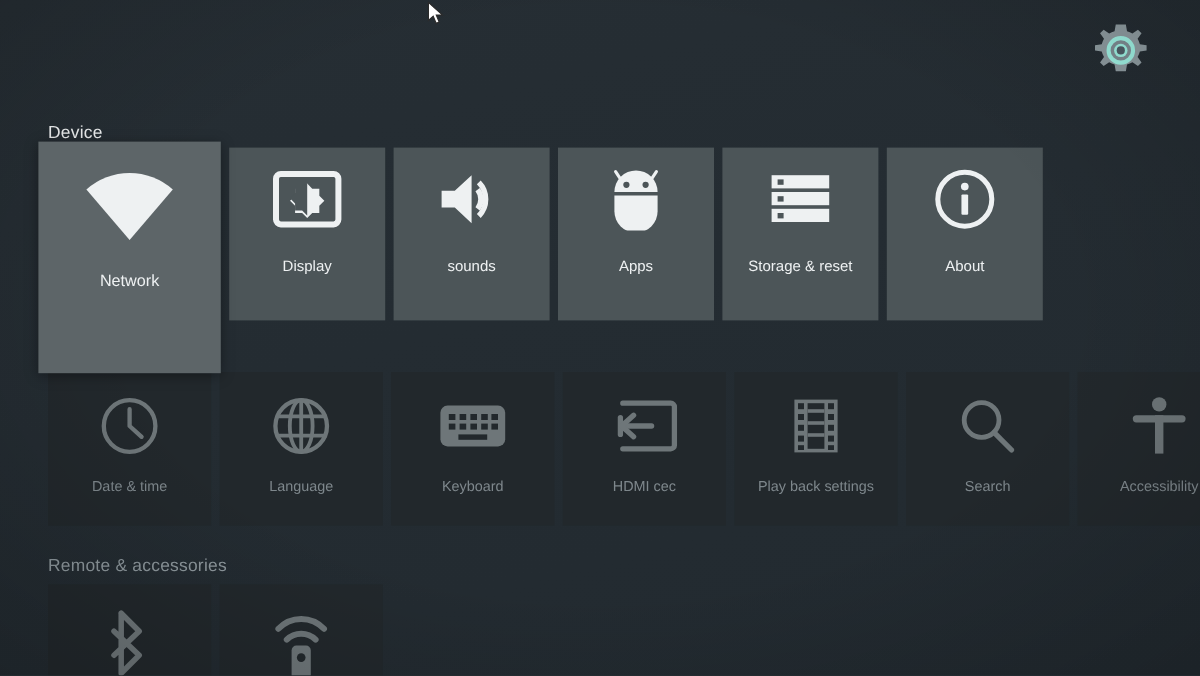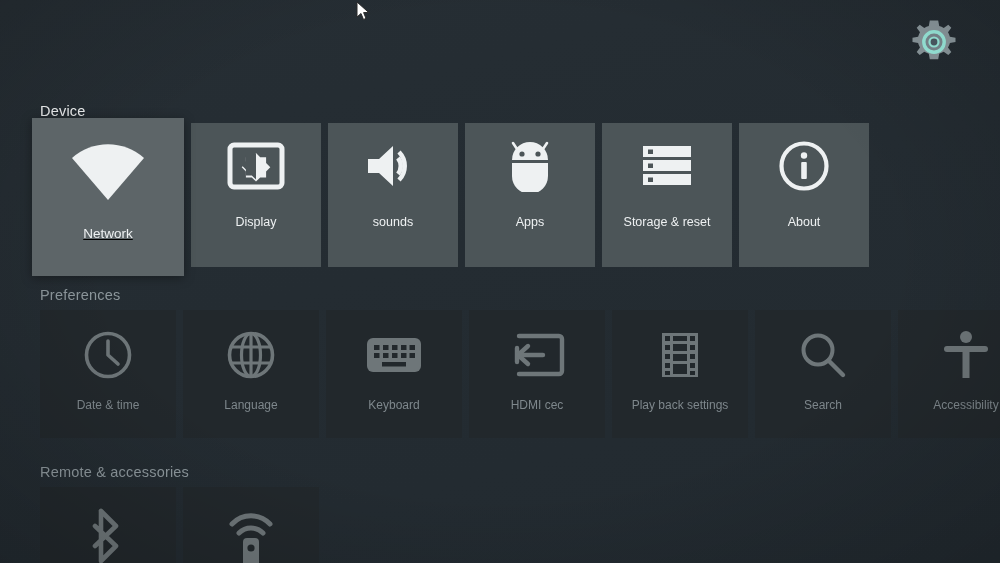--- a/index.html
+++ b/index.html
@@ -87,26 +87,25 @@
     padding-top: 8px;
   }
   .row-device .tile .label {
     font-size: 12.5px;
     color: #eef1f2;
     margin-top: 14px;
   }
   
   .row-device .tile.focused {
     width: 152px;
-    height: 158px;
+    height: 193px;
     margin-top: 0;
     background: #5d6568;
     z-index: 3;
     box-shadow: 0 2px 10px rgba(0,0,0,0.35);
-    text-decoration: underline;
   }
   .row-device .tile.focused .icon {
     height: 96px;
     padding-top: 14px;
   }
   .row-device .tile.focused .label {
     font-size: 13.5px;
     margin-top: 12px;
   }
 

